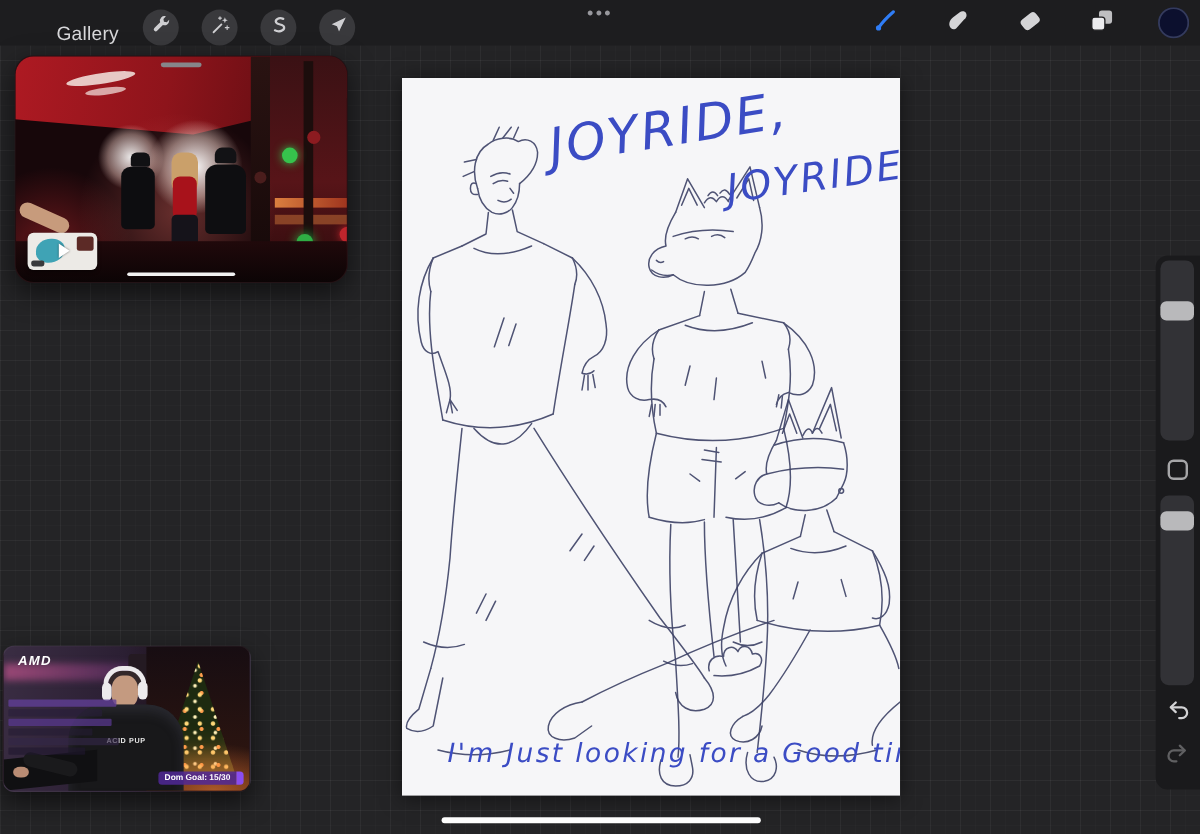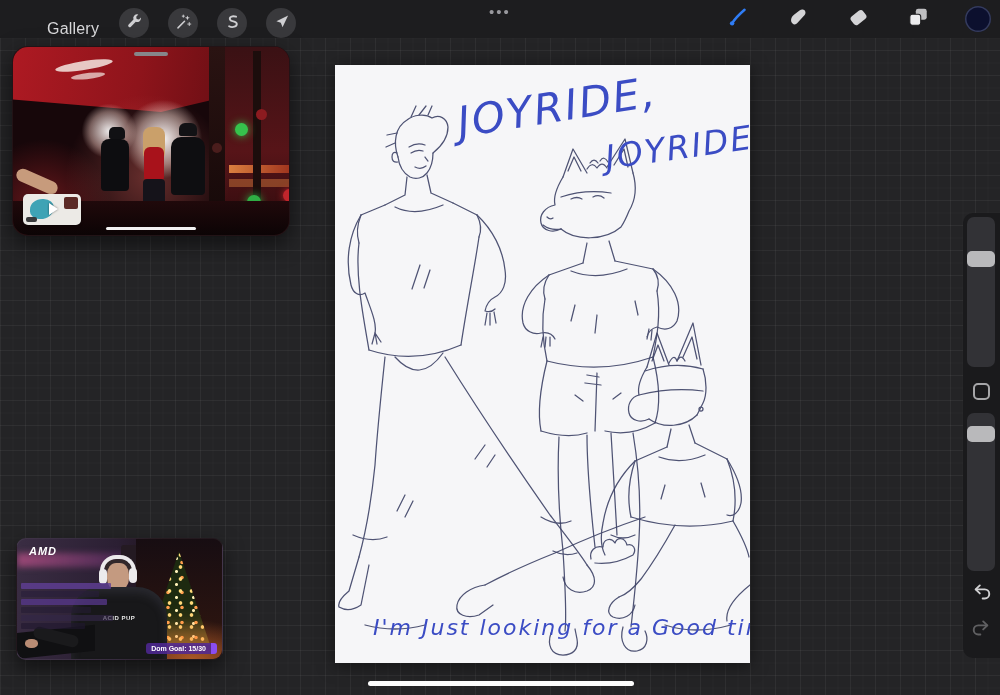--- a/index.html
+++ b/index.html
@@ -63,21 +63,21 @@
   .pip1 .stage { position:absolute; left:0; bottom:0; width:278px; height:34px; background:linear-gradient(#20090b,#0c0405); }
   .pip1 .pill { position:absolute; left:50%; top:5px; transform:translateX(-50%); width:34px; height:4px; border-radius:2px; background:#86868a; }
   .pip1 .mini-line { position:absolute; left:50%; bottom:5px; transform:translateX(-50%); width:90px; height:3px; border-radius:2px; background:#f2f2f2; }
   .miniplayer { position:absolute; left:10px; bottom:10px; width:58px; height:31px; background:#eceae6; border-radius:5px; box-shadow:0 1px 3px rgba(0,0,0,.4); }
   .miniplayer .blob { position:absolute; left:7px; top:5px; width:24px; height:20px; background:#3fa3b5; border-radius:55% 45% 60% 40%; }
   .miniplayer .play { position:absolute; left:26px; top:9px; width:0; height:0; border-left:9px solid #fff; border-top:6px solid transparent; border-bottom:6px solid transparent; filter:drop-shadow(0 0 1px rgba(0,0,0,.5)); }
   .miniplayer .thumb { position:absolute; right:3px; top:3px; width:14px; height:12px; background:#5c2a26; border-radius:2px; }
   .miniplayer .chip { position:absolute; left:3px; bottom:3px; width:11px; height:5px; background:#3a3a3c; border-radius:2px; }
 
   
-  .pip2 { position:absolute; left:16px; top:538px; width:207px; height:122px; border-radius:10px; overflow:hidden; background:linear-gradient(100deg,#3a2d43 0%,#2b1f33 45%,#1c1016 70%,#160b10 100%); box-shadow:0 8px 20px rgba(0,0,0,.55); border:1px solid rgba(255,255,255,.05); }
+  .pip2 { position:absolute; left:2px; top:538px; width:207px; height:122px; border-radius:10px; overflow:hidden; background:linear-gradient(100deg,#3a2d43 0%,#2b1f33 45%,#1c1016 70%,#160b10 100%); box-shadow:0 8px 20px rgba(0,0,0,.55); border:1px solid rgba(255,255,255,.05); }
   .pip2 .pinklight { position:absolute; left:0; top:14px; width:118px; height:14px; background:linear-gradient(90deg,rgba(233,94,160,.55),rgba(120,60,160,.25)); filter:blur(3px); }
   .pip2 .shelf { position:absolute; left:104px; top:6px; width:34px; height:30px; background:#241a22; border-radius:3px; }
   .amd { position:absolute; left:12px; top:6px; color:#fff; font-size:11px; font-weight:bold; font-style:italic; letter-spacing:1px; }
   .tree-area { position:absolute; right:0; top:0; width:86px; height:122px; background:linear-gradient(180deg,#170d12,#2a1410 70%,#572513); }
   .tree { position:absolute; right:6px; top:10px; width:74px; height:96px;
     clip-path:polygon(50% 2%, 92% 100%, 8% 100%);
     background-color:#1d2a10;
     background-image:
       radial-gradient(circle 1.5px, #ffd97a 1.4px, transparent 2.2px),
       radial-gradient(circle 1.4px, #ff9d4d 1.3px, transparent 2.1px),

